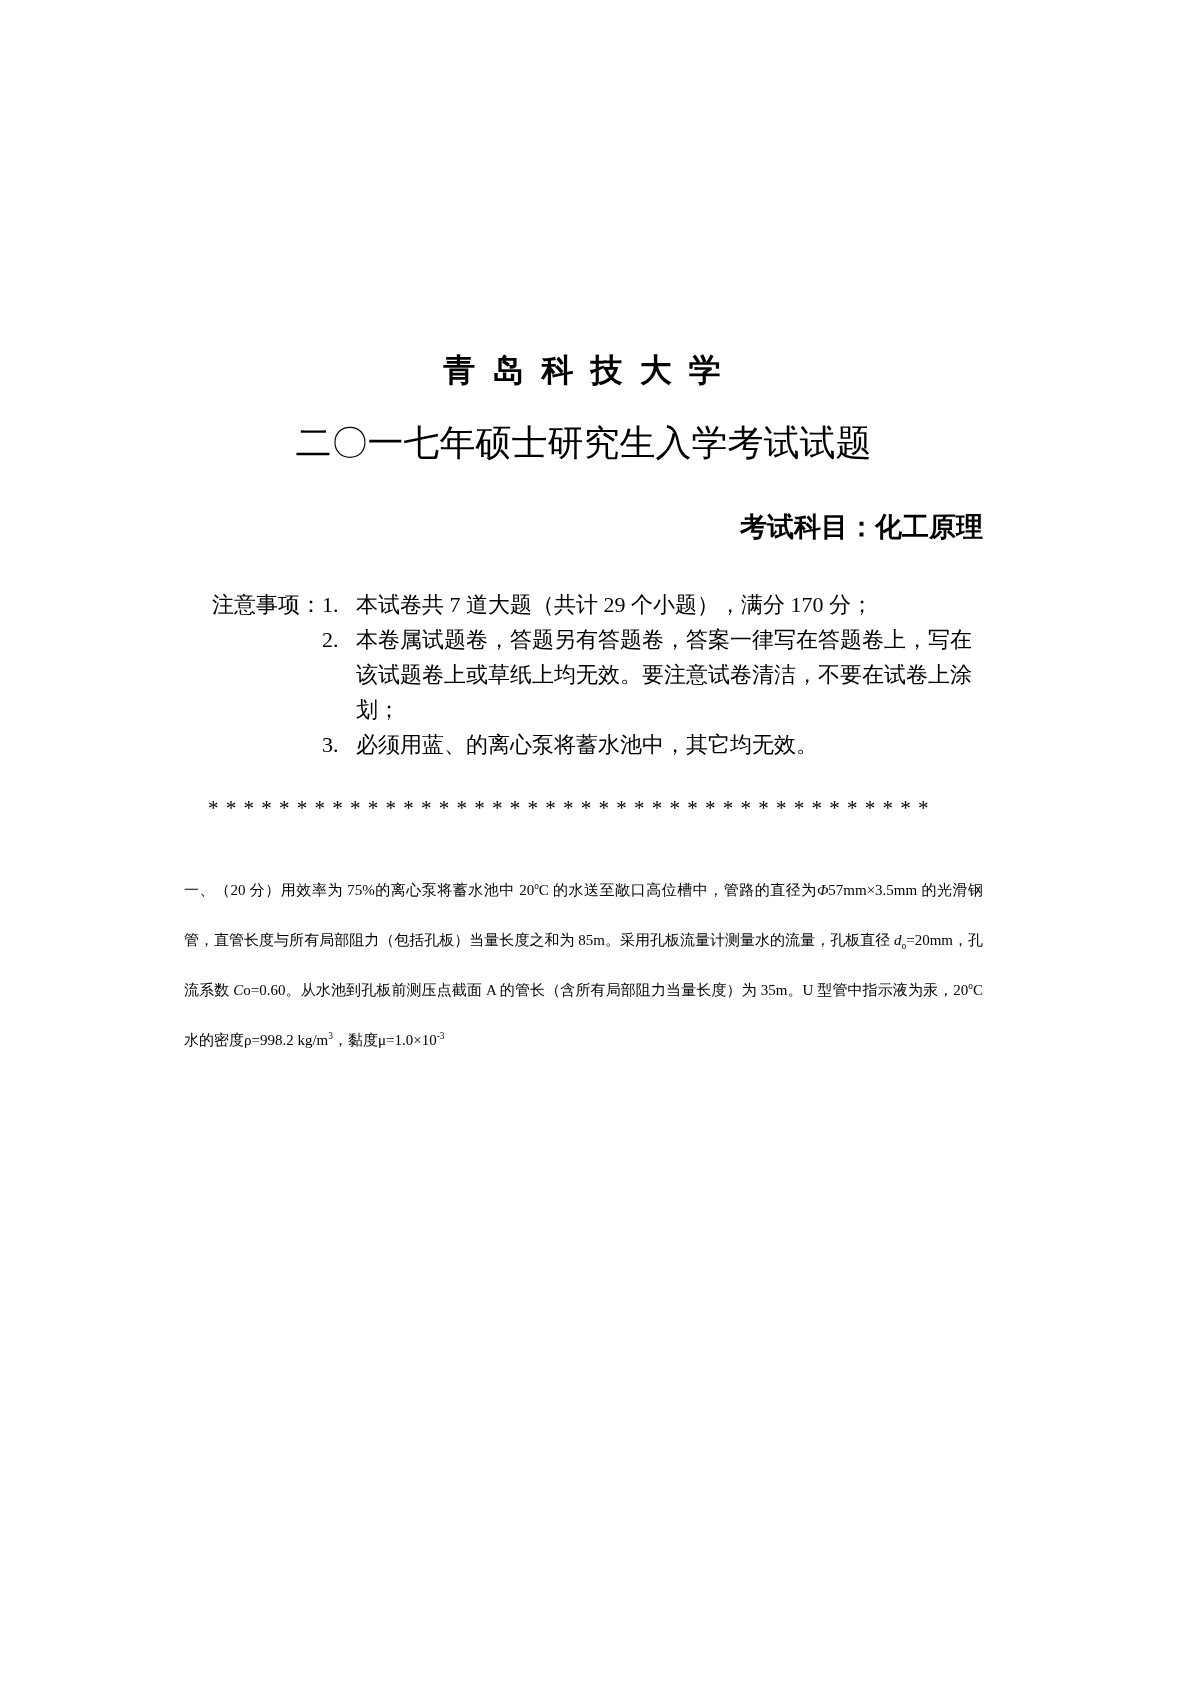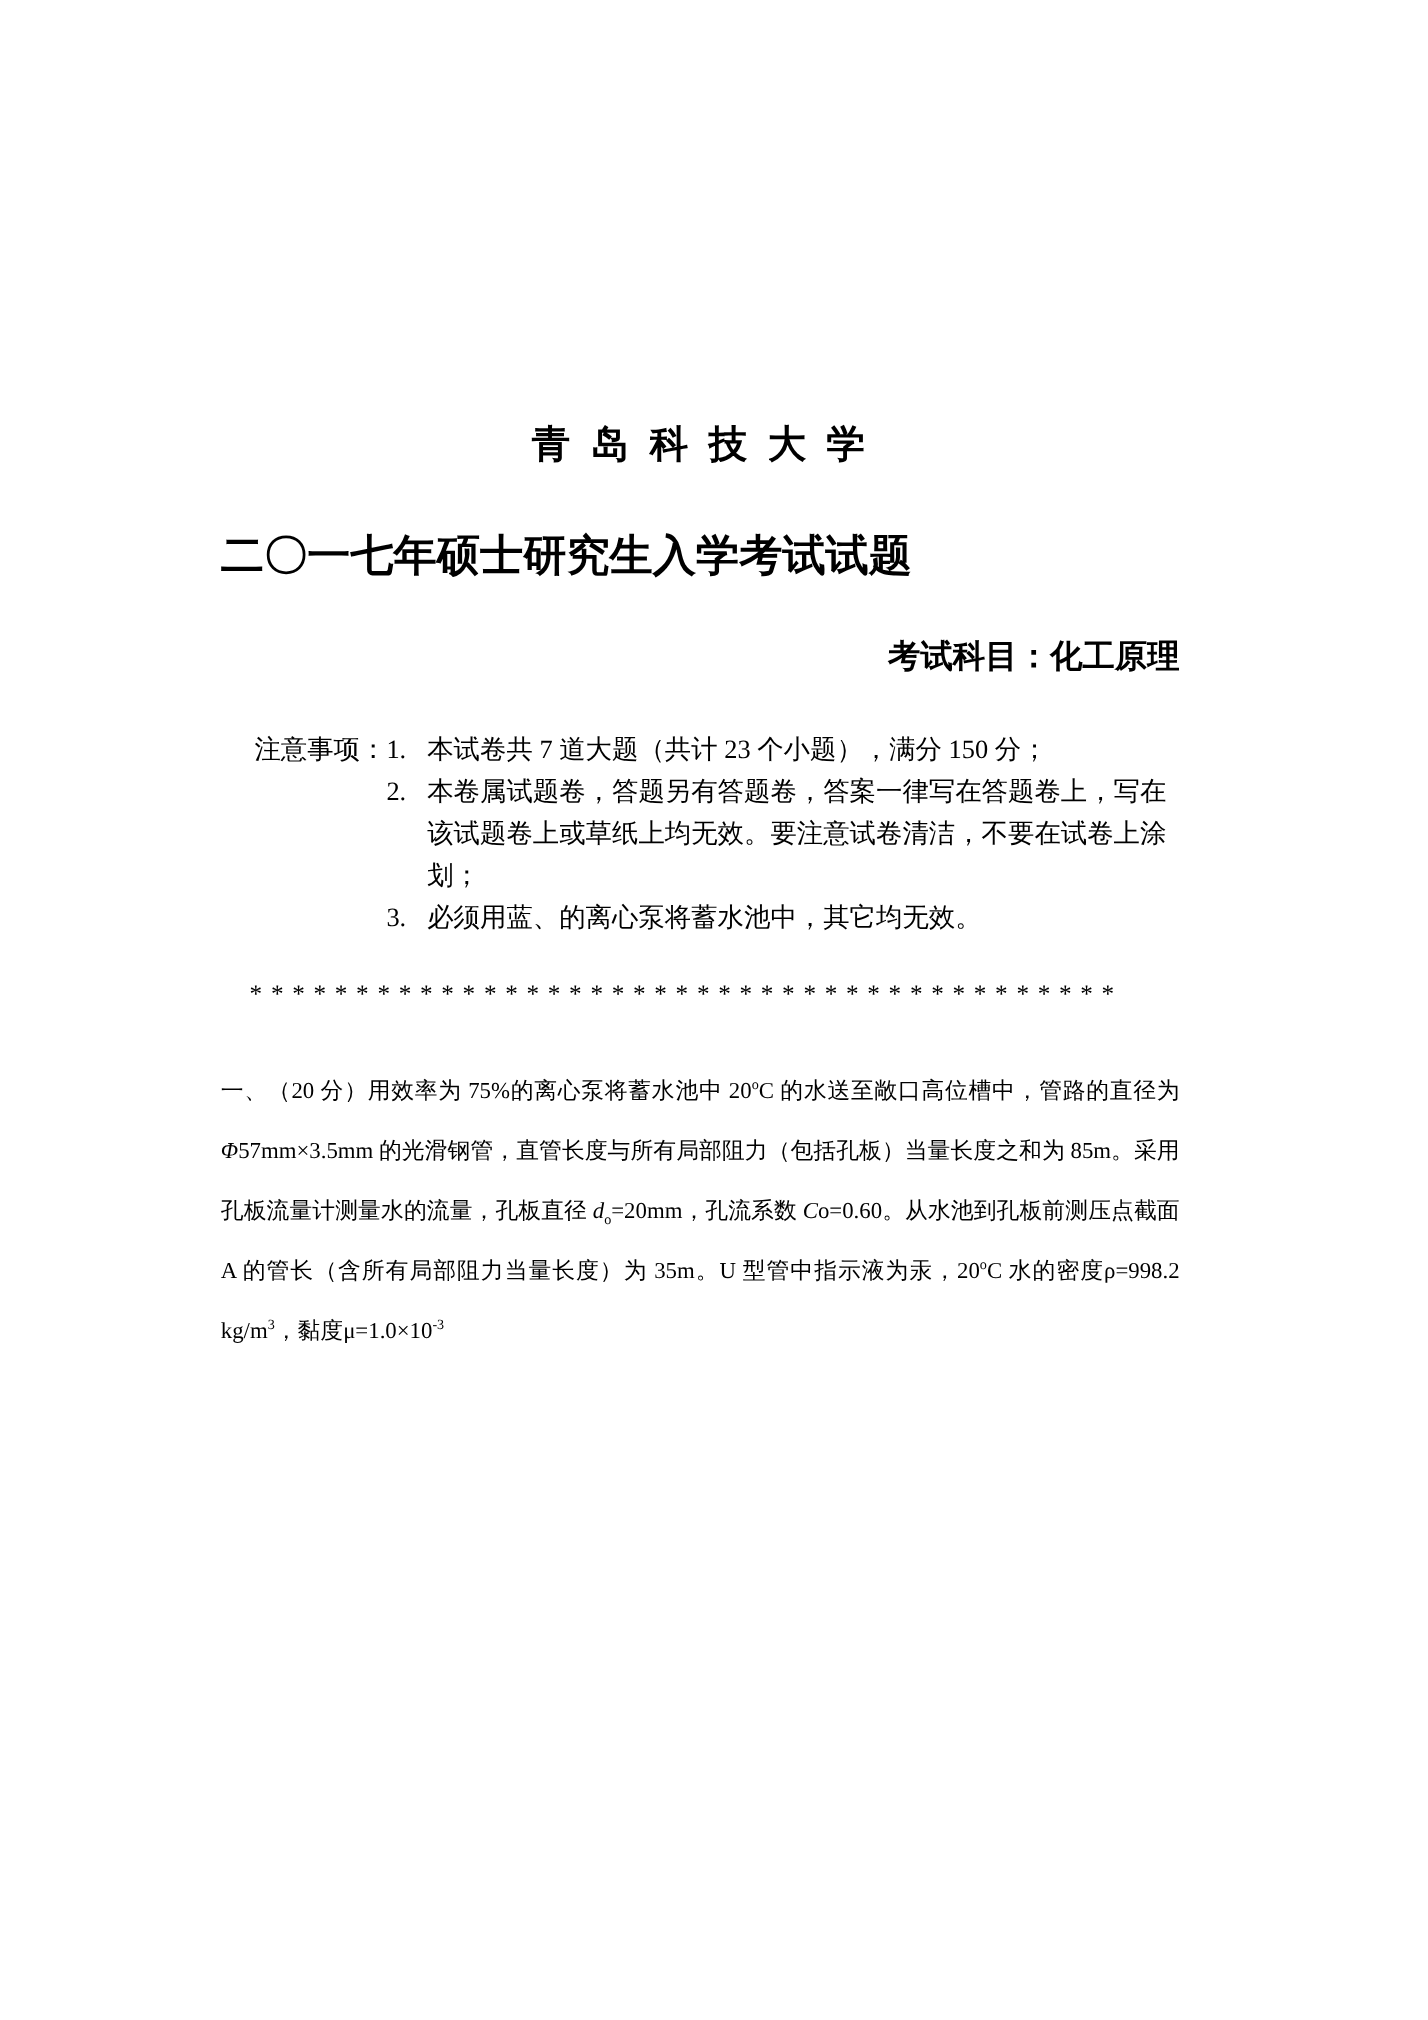--- a/index.html
+++ b/index.html
@@ -16,24 +16,25 @@
   }
   .university {
     text-align: center;
     font-family: "DejaVu Sans", "Liberation Sans", sans-serif;
     font-size: 32px;
     font-weight: bold;
     line-height: 36px;
     letter-spacing: 3px;
   }
   .exam-title {
+    text-align: center;
     font-size: 36px;
-    font-weight: bold;
+    font-weight: normal;
     line-height: 42px;
-    margin-top: 54px;
+    margin-top: 34px;
   }
   .subject {
     text-align: right;
     font-size: 27px;
     font-weight: bold;
     line-height: 32px;
     margin-top: 47px;
   }
   .notes {
     margin-top: 44px;
@@ -50,21 +51,21 @@
   .separator {
     margin-top: 34px;
     margin-left: 24px;
     font-size: 21px;
     letter-spacing: 1px;
     white-space: nowrap;
     overflow: hidden;
   }
   .question {
     margin-top: 44px;
-    font-size: 19px;
+    font-size: 15px;
     line-height: 50px;
     text-align: justify;
     text-justify: inter-ideograph;
   }
   .question .sup { font-size: 0.62em; vertical-align: super; line-height: 0; }
   .question .sub { font-size: 0.62em; vertical-align: sub; line-height: 0; }
   .question .ital { font-style: italic; }
 </style>
 </head>
 <body>
@@ -75,21 +76,21 @@
 
   <h2 class="exam-title">二〇一七年硕士研究生入学考试试题</h2>
 
   <h3 class="subject">考试科目：化工原理</h3>
 
   <div class="notes">
     <span class="notes-label">注意事项：</span>
     <div class="notes-list">
       <div class="note-item">
         <span class="note-num">1.</span>
-        <span class="note-text">本试卷共 7 道大题（共计 23 个小题），满分 150 分；</span>
+        <span class="note-text">本试卷共 7 道大题（共计 29 个小题），满分 170 分；</span>
       </div>
       <div class="note-item">
         <span class="note-num">2.</span>
         <span class="note-text">本卷属试题卷，答题另有答题卷，答案一律写在答题卷上，写在该试题卷上或草纸上均无效。要注意试卷清洁，不要在试卷上涂划；</span>
       </div>
       <div class="note-item">
         <span class="note-num">3.</span>
         <span class="note-text">必须用蓝、的离心泵将蓄水池中，其它均无效。</span>
       </div>
     </div>

